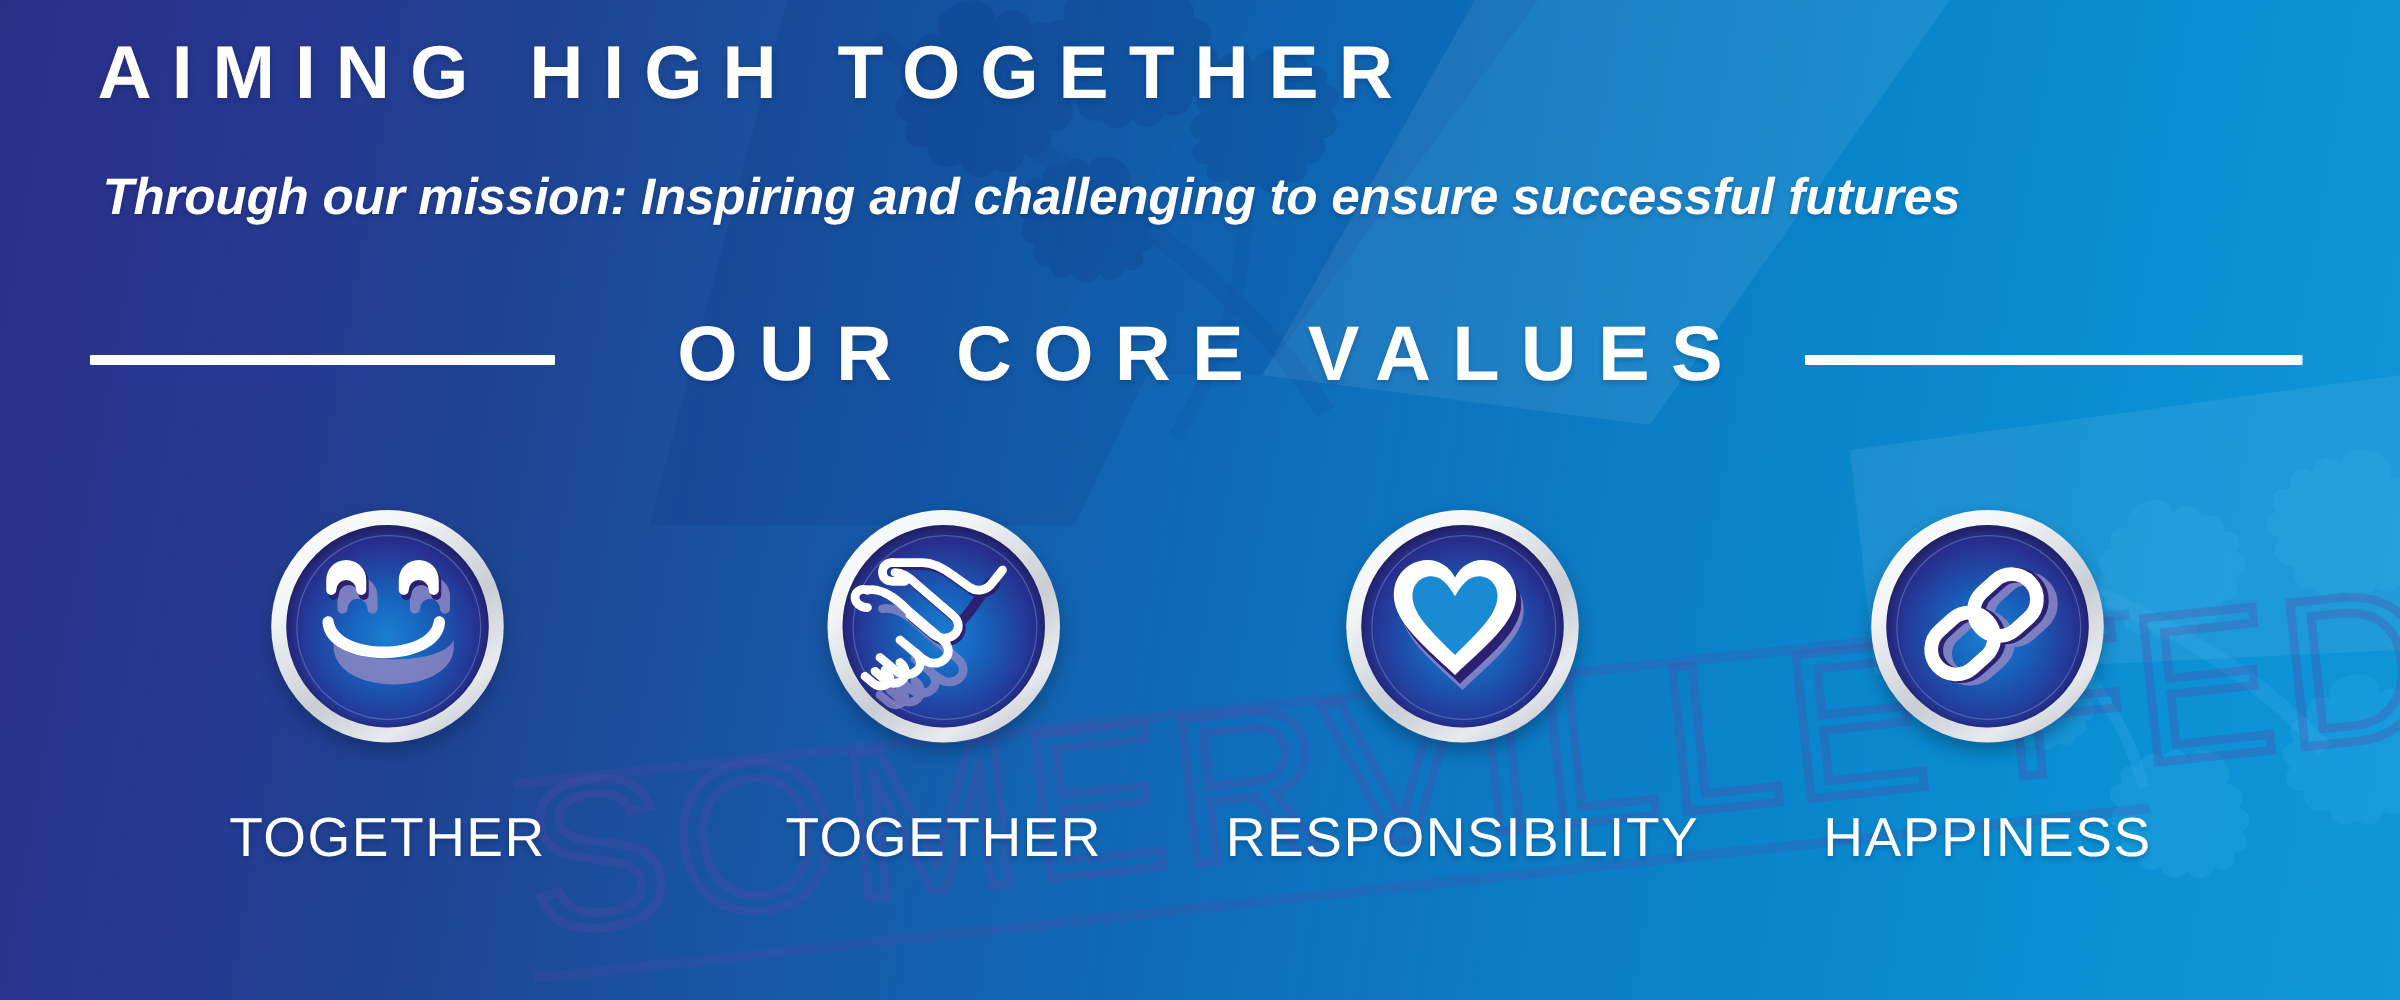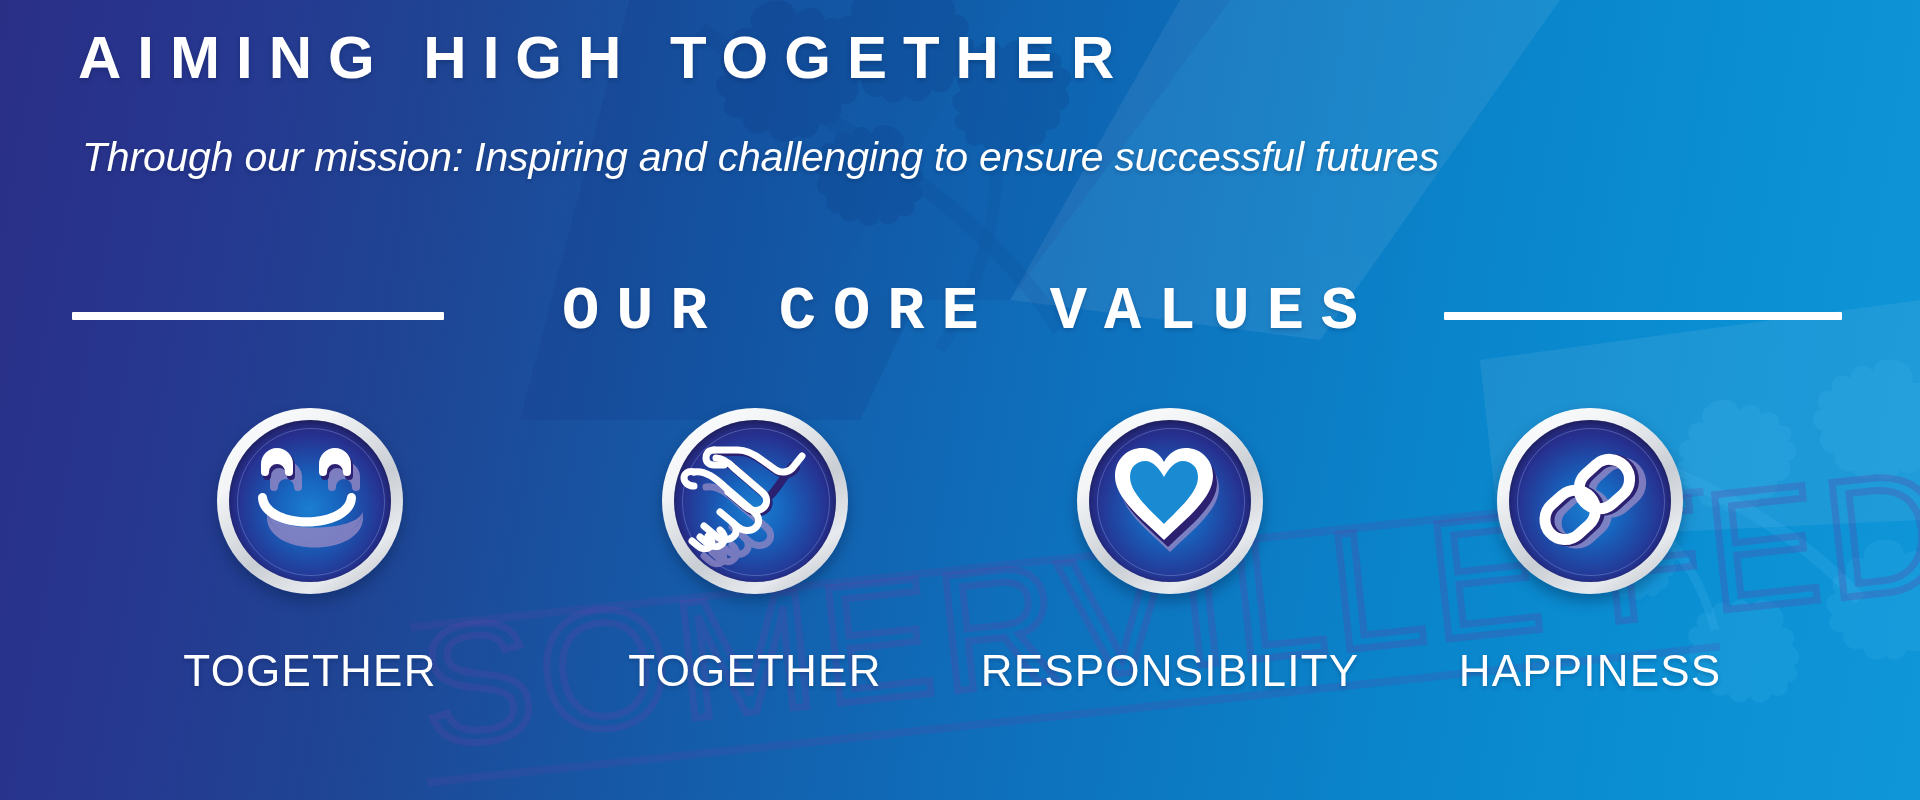--- a/index.html
+++ b/index.html
@@ -45,34 +45,33 @@
     white-space: nowrap;
     text-shadow: 0 2px 5px rgba(0,20,60,0.28);
   }
   .subtitle {
     position: absolute;
     left: 82px;
     top: 134px;
     color: #ffffff;
     font-size: 41px;
     font-style: italic;
-    font-weight: 400;
+    font-weight: 700;
     letter-spacing: -0.2px;
     white-space: nowrap;
     text-shadow: 0 2px 4px rgba(0,20,60,0.25);
   }
 
   
   .cv-band {
     position: absolute;
     left: 0;
-    top: 276px;
+    top: 248px;
     width: 1644px;
     height: 90px;
-    font-family: Liberation Mono, monospace;
   }
   .cv-rule {
     position: absolute;
     top: 36px;
     height: 8px;
     background: #ffffff;
     border-radius: 1px;
   }
   .cv-rule.left  { left: 72px;  width: 372px; }
   .cv-rule.right { left: 1444px; width: 398px; }

